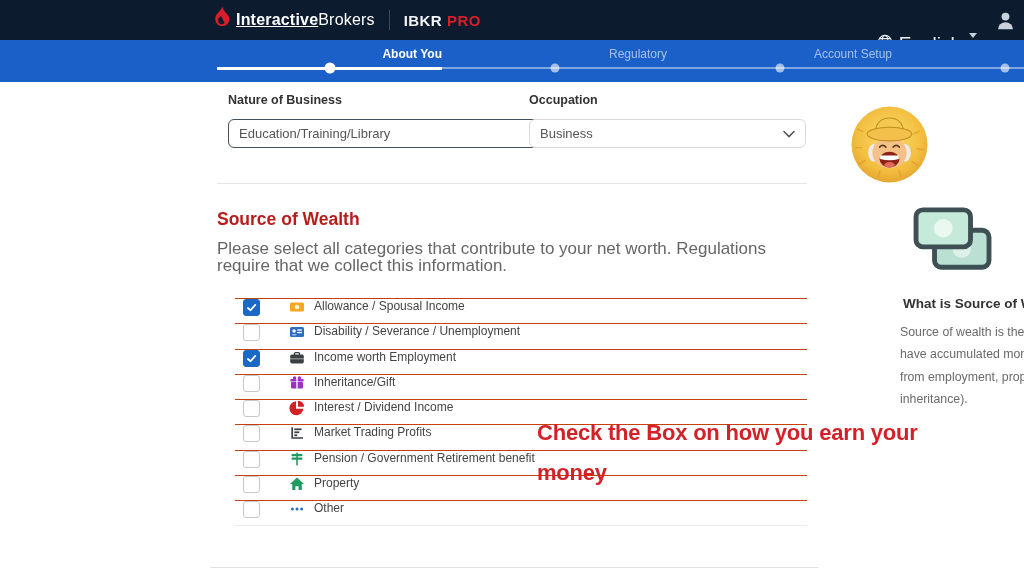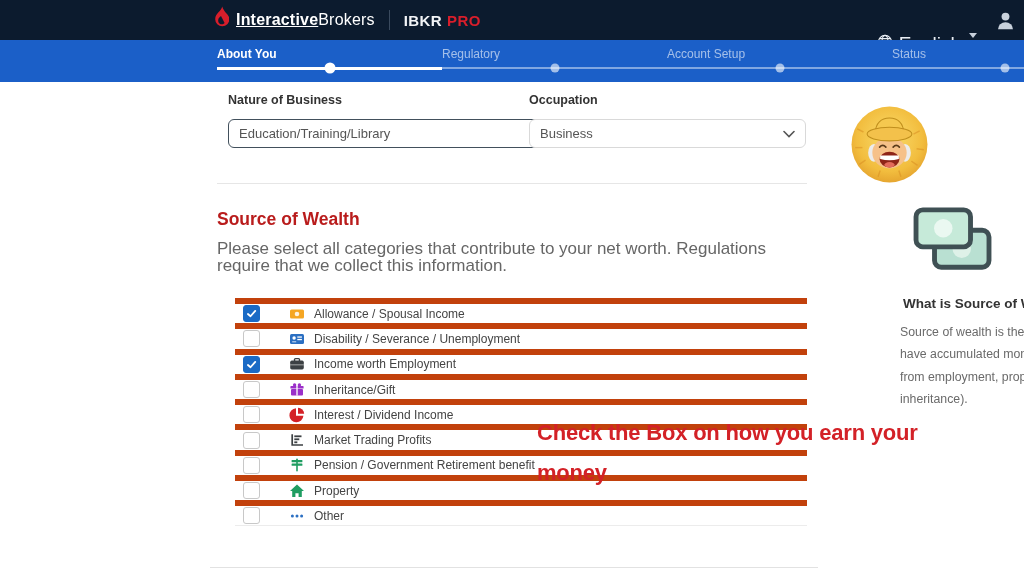--- a/index.html
+++ b/index.html
@@ -22,21 +22,21 @@
   .caret-down { width:0; height:0; border-left:4px solid transparent; border-right:4px solid transparent;
                 border-top:5px solid #c7d0dc; margin-left:2px; }
   .icon-btn { display:flex; align-items:center; }
 
   
   .progress-nav { position:absolute; left:0; top:40px; width:1024px; height:42px; background:#1b5fc8; }
   .steps { position:absolute; left:217px; top:0; width:900px; height:42px; display:flex; }
   .steps::before { content:""; position:absolute; left:0; right:0; top:27px; height:2px;
                    background:rgba(255,255,255,.45); }
   .steps::after  { content:""; position:absolute; left:0; width:225px; top:26.5px; height:3px; background:#fff; }
-  .step { position:relative; width:225px; text-align:left; cursor:pointer; }
+  .step { position:relative; width:225px; text-align:right; cursor:pointer; }
   .step-label { margin-top:7px; font-size:12px; color:rgba(255,255,255,.6); }
   .step.active .step-label { color:#fff; font-weight:700; }
   .step-dot { position:absolute; left:50%; top:28px; transform:translate(-50%,-50%);
               width:9px; height:9px; border-radius:50%; background:rgba(255,255,255,.6); z-index:2; }
   .step.active .step-dot { width:11px; height:11px; background:#fff; }
 
   
   .field-label { position:absolute; font-size:12.5px; font-weight:700; color:#333; }
   .select-box { position:absolute; height:29px; background:#fff; border-radius:6px;
                 display:flex; align-items:center; justify-content:space-between;
@@ -47,21 +47,21 @@
   .divider { position:absolute; height:1px; background:#e6e6e6; }
   .divider-form { left:217px; top:183px; width:590px; }
   .divider-bottom { left:210px; top:567px; width:608px; background:#e2e2e2; }
 
   
   .sow-title { position:absolute; left:217px; top:209px; font-size:17.5px; font-weight:700; color:#b91c1c; }
   .sow-desc  { position:absolute; left:217px; top:240px; width:580px; font-size:17px;
                line-height:17px; color:#666; }
 
   .wealth-list { position:absolute; left:235px; top:298px; width:572px; }
-  .wealth-row { display:flex; align-items:center; height:25.3px; border-top:6px solid #c2410c; }
+  .wealth-row { display:flex; height:25.3px; border-top:1px solid #c2410c; }
   .wealth-row:last-child { border-bottom:1px solid #ececec; }
   .cb { width:17px; height:17px; margin-left:8px; border:1px solid #c8c8c8; border-radius:3px;
         background:#fff; cursor:pointer; flex:0 0 auto; display:flex; align-items:center; justify-content:center; }
   .cb.checked { background:#1a6ac5; border-color:#1a6ac5; }
   .cb svg { width:13px; height:13px; }
   .row-icon { margin-left:29px; width:16px; height:16px; flex:0 0 auto; display:flex; align-items:center; }
   .row-icon svg { width:16px; height:16px; }
   .row-label { margin-left:9px; font-size:12px; color:#444; }
 
   

